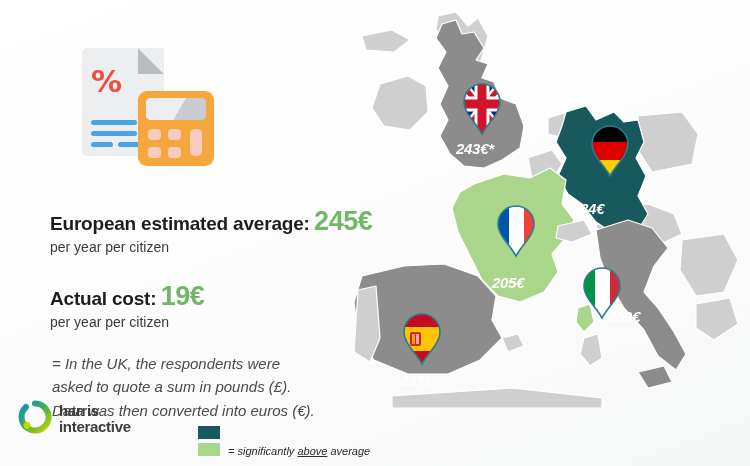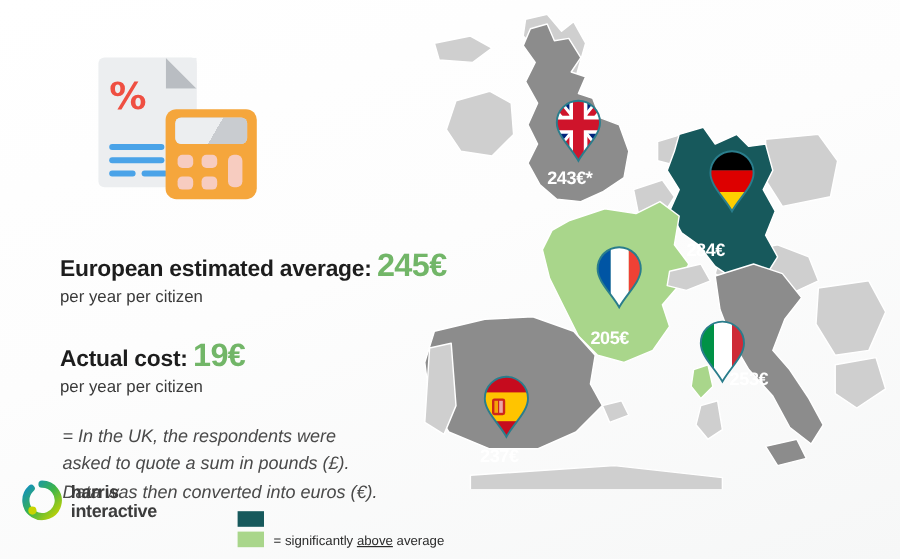--- a/index.html
+++ b/index.html
@@ -45,33 +45,33 @@
   .gap{height:26px;}
   .footnote{position:absolute;left:52px;top:352px;width:265px;
       font-size:15px;font-style:italic;color:#4a4a4a;line-height:1.55;}
 
   
   .legend{position:absolute;left:198px;top:424px;}
   .lg-row{display:flex;align-items:center;height:17px;}
   .sw{width:22px;height:13px;margin-right:8px;flex:none;}
   .sw-above{background:#17595c;}
   .sw-below{background:#a9d68b;}
-  .lg-txt{font-size:11px;color:#2b2b2b;white-space:nowrap;margin-top:36px;}
+  .lg-txt{font-size:11px;font-style:italic;color:#2b2b2b;white-space:nowrap;margin-top:36px;}
   .lg-txt u{text-decoration:underline;}
 
   
   .logo{position:absolute;left:18px;top:400px;display:flex;align-items:flex-end;}
   .logo-txt{margin-left:7px;font-size:15px;font-weight:bold;color:#3c3c3c;
             line-height:1.02;letter-spacing:-.3px;}
 
   
   .map{position:absolute;left:352px;top:8px;width:398px;height:400px;}
   .map svg{display:block;width:100%;height:100%;}
   .mlabel{position:absolute;color:#ffffff;font-size:15px;font-weight:bold;
-          letter-spacing:-.3px;white-space:nowrap;}
+          letter-spacing:-.3px;white-space:nowrap;font-style:italic;}
   .pin{position:absolute;width:44px;height:54px;}
 </style>
 </head>
 <body>
 
 <div id="stage">
 
   <div class="illus">
     <div class="doc"></div>
     <div class="doc-fold"></div>

